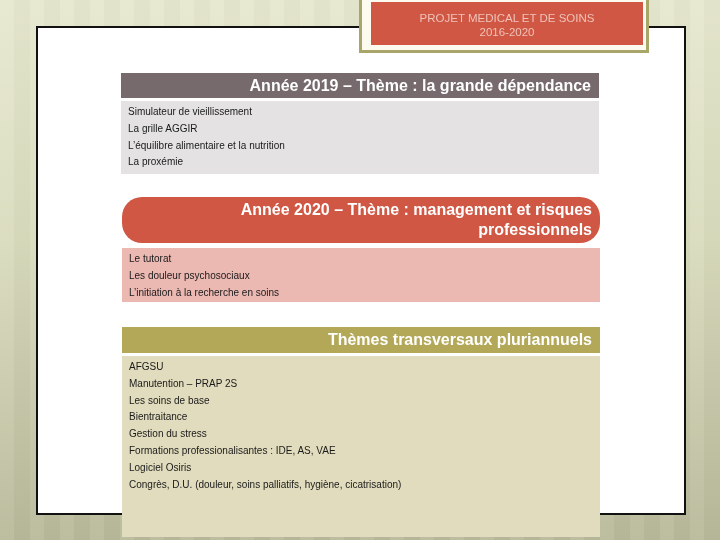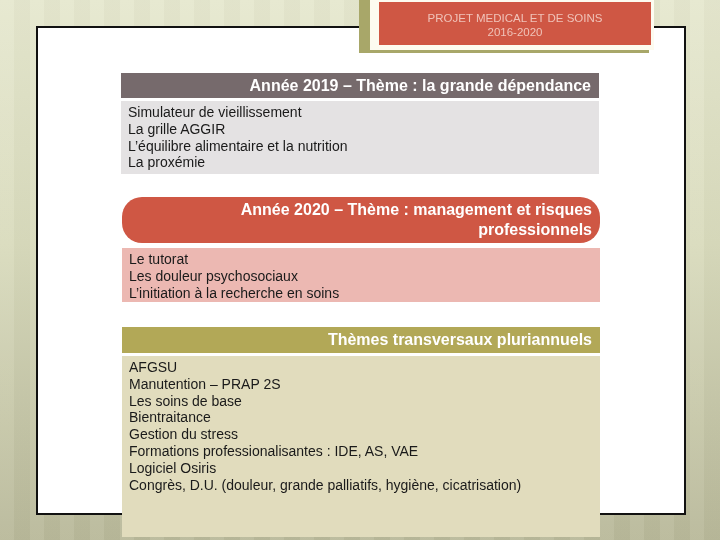--- a/index.html
+++ b/index.html
@@ -14,33 +14,33 @@
   }
   .card {
     position:absolute; left:36px; top:26px; width:646px; height:485px;
     background:#ffffff; border:2px solid #111;
   }
   .title-box {
     position:absolute; left:359px; top:-4px; width:290px; height:57px;
     background:#a8a769; box-sizing:border-box; padding:3px;
   }
   .title-inner {
-    width:100%; height:100%; background:#fdfbf0; box-sizing:border-box; padding:3px 3px 5px 9px;margin-left:8px;
+    width:100%; height:100%; background:#fdfbf0; box-sizing:border-box; padding:3px 3px 5px 9px;
   }
   .title-fill {
     width:100%; height:100%; background:#cf5744; color:#f0c3b9;
     text-align:center; font-size:11.5px; line-height:14px; padding-top:9px; box-sizing:border-box;
   }
   .section { position:absolute; left:121px; width:478px; }
   .sec-header {
     color:#ffffff; font-weight:bold; font-size:16px; line-height:20px;
     padding:3px 8px 2px 7px; box-sizing:border-box;text-align:right;
   }
   .sec-body {
-    margin-top:3px; color:#1a1a1a; font-size:14px; line-height:16.8px;
+    margin-top:3px; color:#1a1a1a; font-size:10px; line-height:16.8px;
     padding:3px 8px 2px 7px; box-sizing:border-box;
   }
   .sec-body div { white-space:nowrap; }
   #s1 { top:73px; }
   #s1 .sec-header { background:#766a6c; height:25px; }
   #s1 .sec-body { background:#e4e2e3; height:73px; }
   #s2 { top:197px; left:122px; }
   #s2 .sec-header { background:#cf5744; height:46px;border-radius:20px; }
   #s2 .sec-body { background:#ecb8b2; height:54px; margin-top:5px; }
   #s3 { top:327px; left:122px; }
@@ -88,15 +88,15 @@
 <div class="section" id="s3">
   <div class="sec-header">Thèmes transversaux pluriannuels</div>
   <div class="sec-body">
     <div>AFGSU</div>
     <div>Manutention – PRAP 2S</div>
     <div>Les soins de base</div>
     <div>Bientraitance</div>
     <div>Gestion du stress</div>
     <div>Formations professionalisantes : IDE, AS, VAE</div>
     <div>Logiciel Osiris</div>
-    <div>Congrès, D.U. (douleur, grande palliatifs, hygiène, cicatrisation)</div>
+    <div>Congrès, D.U. (douleur, soins palliatifs, hygiène, cicatrisation)</div>
   </div>
 </div>
 
 </body></html>

